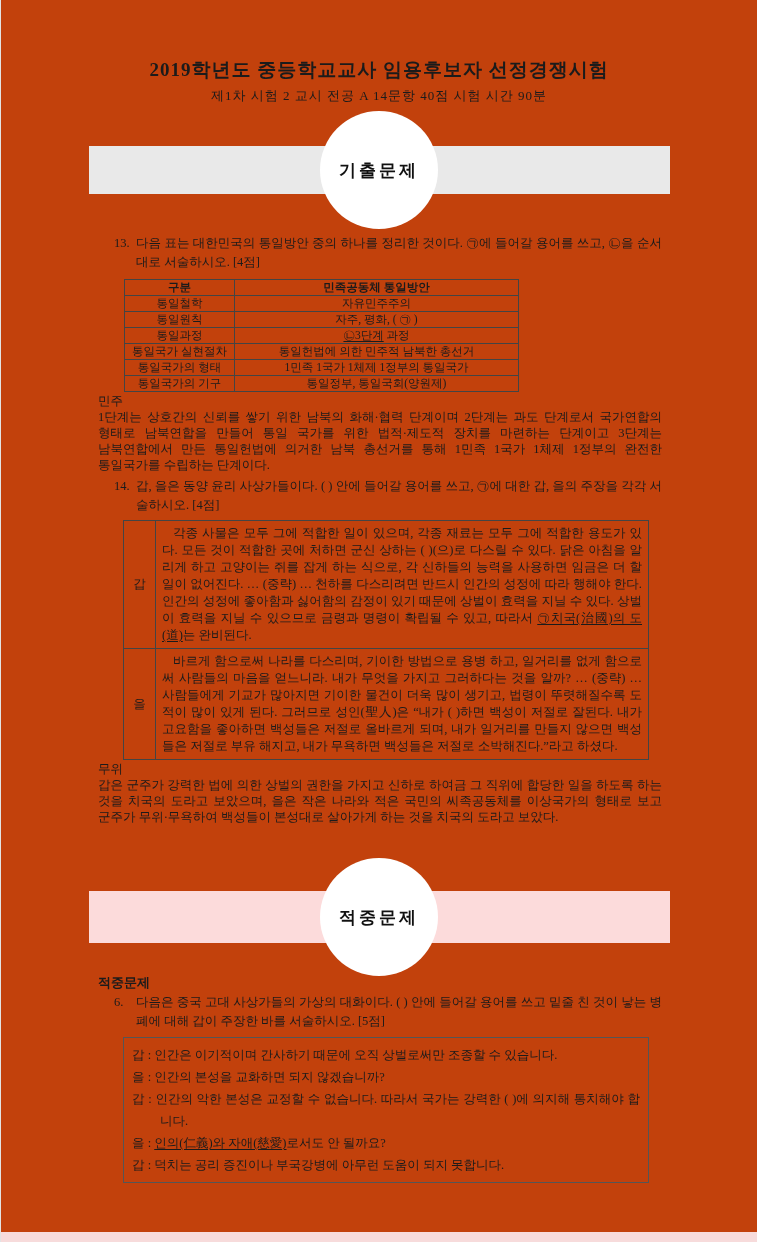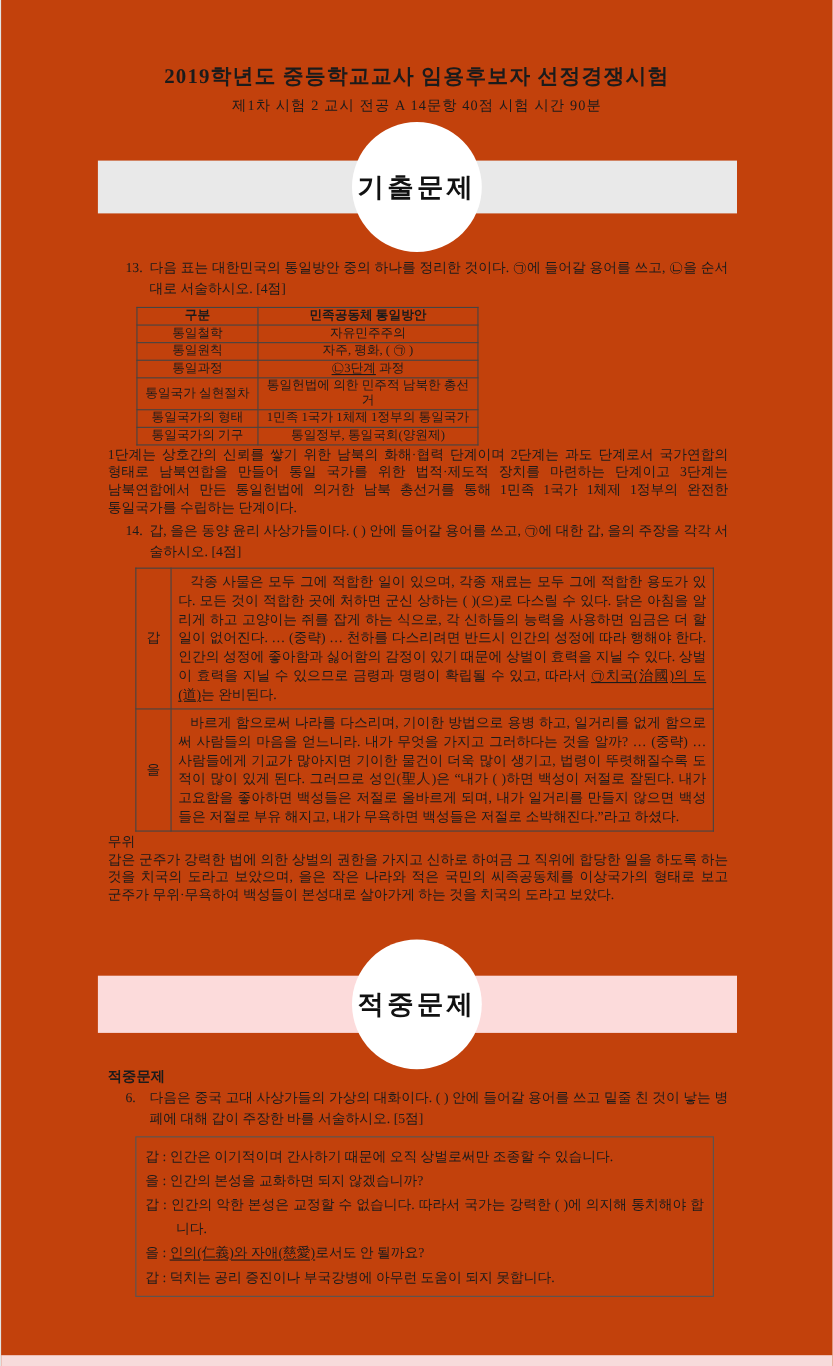--- a/index.html
+++ b/index.html
@@ -29,38 +29,38 @@
   }
   .banner-gray { background:var(--color-banner_gray,#e9e9e9); }
   .banner-pink { background:var(--color-banner_pink,#fcdbdb); margin-top:66px; height:52px; }
   .banner-circle {
     position:absolute; left:50%; top:50%; transform:translate(-50%,-50%);
     width:118px; height:118px; border-radius:50%; background:#fff;
   }
   .banner-label {
     position:absolute; left:50%; top:50%; transform:translate(-50%,-50%);
     font-family:"Liberation Sans","DejaVu Sans",sans-serif;
-    font-size:24px; font-weight:bold; letter-spacing:3px; white-space:nowrap;
+    font-size:17px; font-weight:bold; letter-spacing:3px; white-space:nowrap;
     color:#111;
     text-align:right;
   }
   
   .content { padding:0 95px 0 97px; }
   .q {
     margin-left:16px; padding-left:22px; text-indent:-22px;
     font-size:12.5px; line-height:19px; text-align:justify;
   }
   .q-num { display:inline-block; width:22px; text-indent:0; }
   .q13-q { margin-top:40px; }
   .q14-q { margin-top:4px; }
   .q6-q  { margin-top:2px; }
   
   .t13 {
     margin:7px 0 0 26px; border-collapse:collapse;
-    font-size:11.5px; width:311px; table-layout:fixed;padding-left:12px;
+    font-size:11.5px; width:395px; table-layout:fixed;padding-left:12px;
   }
   .t13 th, .t13 td {
     border:1px solid #444; text-align:center; padding:1px 2px;
     height:15px; line-height:13px; font-weight:normal;
   }
   .t13 th { font-weight:bold; }
   .t13 col.c1 { width:110px; }
   
   .ans-term { margin-top:2px; font-size:12.5px; line-height:15px; }
   .ans-text {
@@ -145,20 +145,21 @@
         <td>통일국가의 형태</td>
         <td><span>1민족 1국가 1체제 1정부의 통일국가</span><span class="u"></span><span></span></td>
       </tr>
       <tr>
         <td>통일국가의 기구</td>
         <td><span>통일정부, 통일국회(양원제)</span><span class="u"></span><span></span></td>
       </tr>
     </tbody>
       </table>
 
+    <div class="ans-term">민주</div>
     <p class="ans-text">1단계는 상호간의 신뢰를 쌓기 위한 남북의 화해·협력 단계이며 2단계는 과도 단계로서 국가연합의 형태로 남북연합을 만들어 통일 국가를 위한 법적·제도적 장치를 마련하는 단계이고 3단계는 남북연합에서 만든 통일헌법에 의거한 남북 총선거를 통해 1민족 1국가 1체제 1정부의 완전한 통일국가를 수립하는 단계이다.</p>
 
     <div class="q q14-q">
       <span class="q-num">14.</span><span>갑, 을은 동양 윤리 사상가들이다. (      ) 안에 들어갈 용어를 쓰고, ㉠에 대한 갑, 을의 주장을 각각 서술하시오. [4점]</span>
     </div>
 
     <table class="t14">
       <tbody>
           <tr>
         <td class="spk">갑</td>

